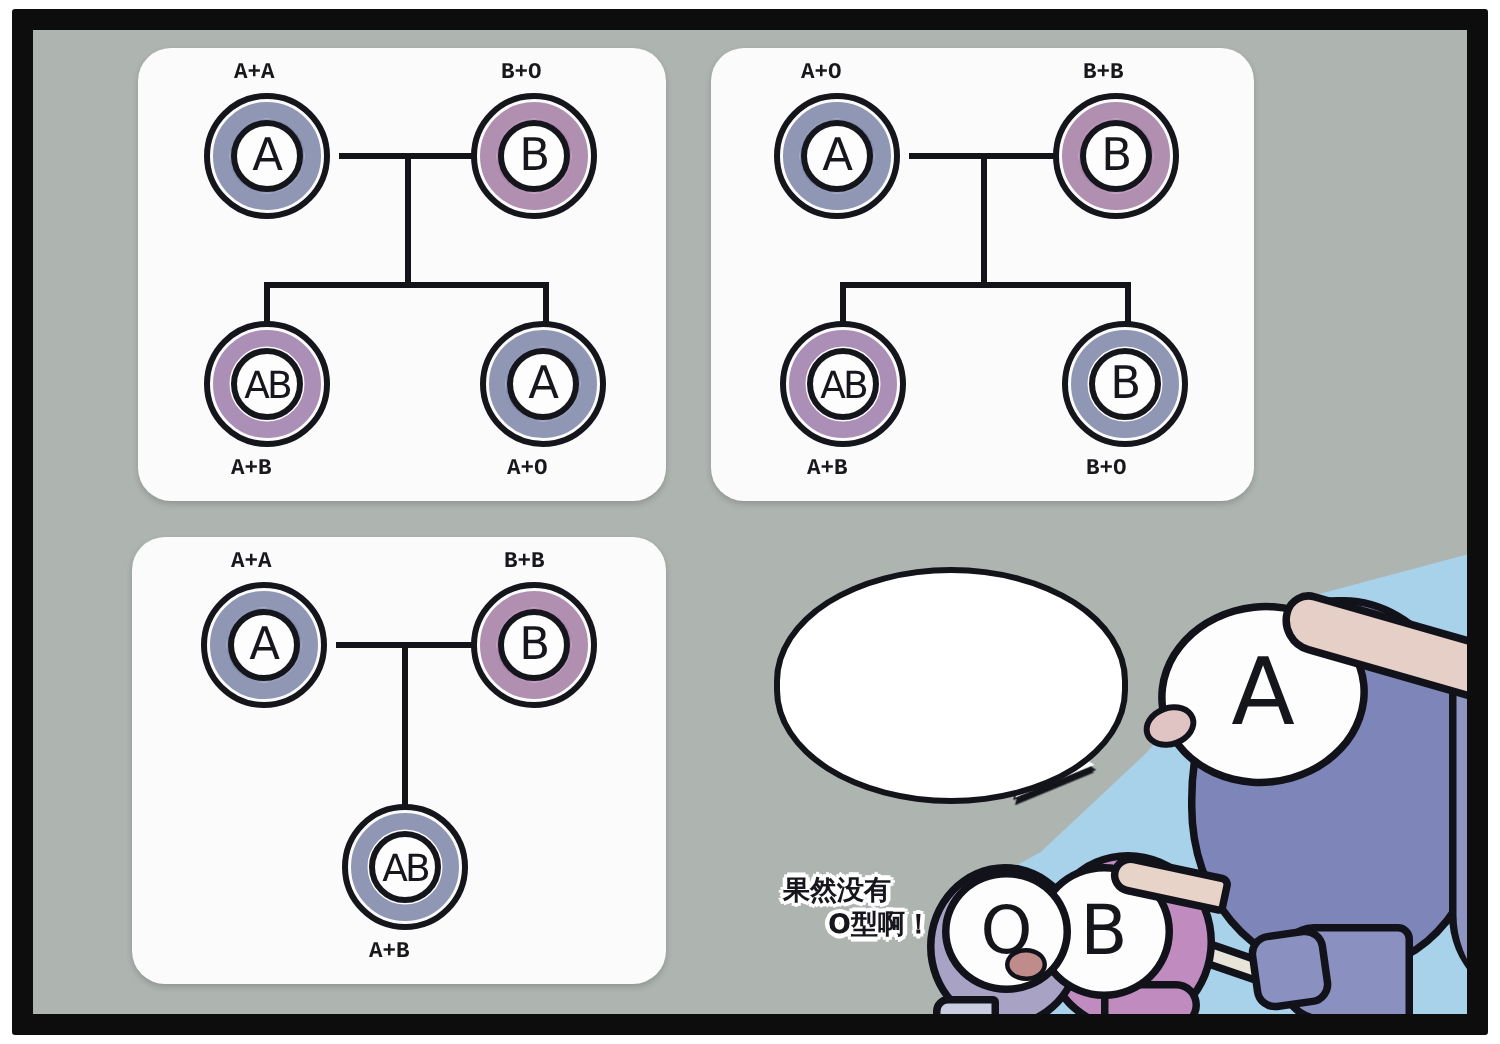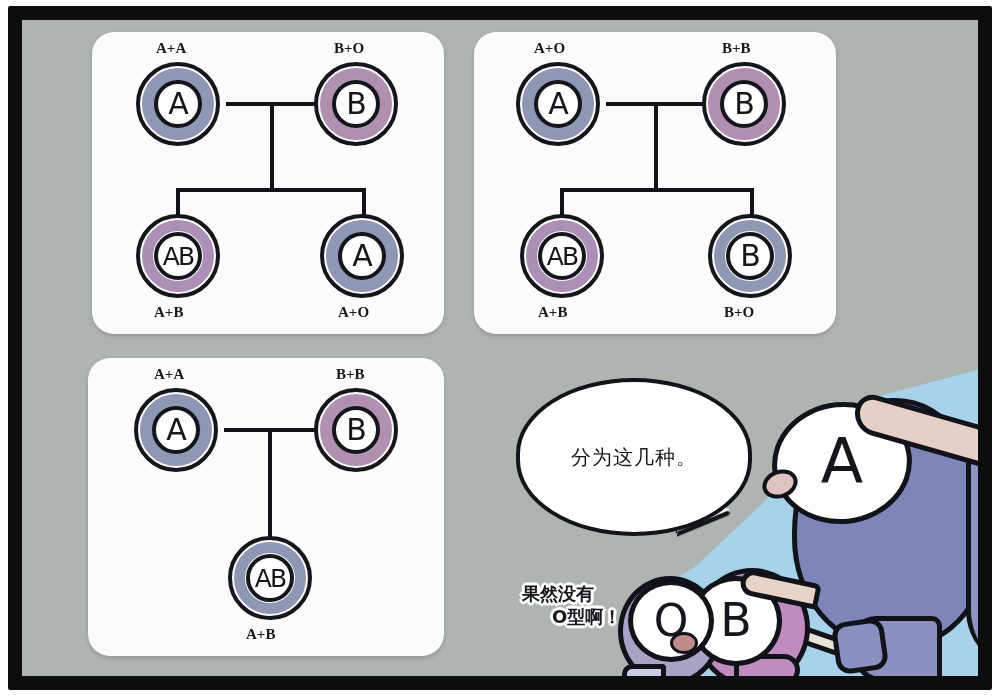--- a/index.html
+++ b/index.html
@@ -87,21 +87,21 @@
     font-weight:400;
     font-size:30px;
     color:#16161d;
     letter-spacing:-1px;
     line-height:1;
   }
   .token .glyph.two{font-size:25px;letter-spacing:-2px;}
 
   .caption{
     position:absolute;
-    font-family:Liberation Serif, serif;
+    font-family:Liberation Mono, monospace;
     font-weight:bold;
     font-size:15px;
     color:#17171c;
     white-space:nowrap;
     letter-spacing:0px;
   }
 
   
   .ln{position:absolute;background:#13131a;}
   .ln.h{height:4px;}
@@ -451,21 +451,20 @@
 
     <div class="o-head"></div>
     <div class="o-arm"></div>
     <div class="o-face">
       <span class="fglyph">O</span>
     </div>
     <div class="o-nose"></div>
 
     <div class="bubble-tail"></div>
     <div class="bubble-big">
-      <div class="line">分为这几种。</div>
     </div>
 
     <div class="bubble-small">
       <div class="line">果然没有</div>
       <div class="line l2">O型啊！</div>
     </div>
 
   </div>
 </div>
 

